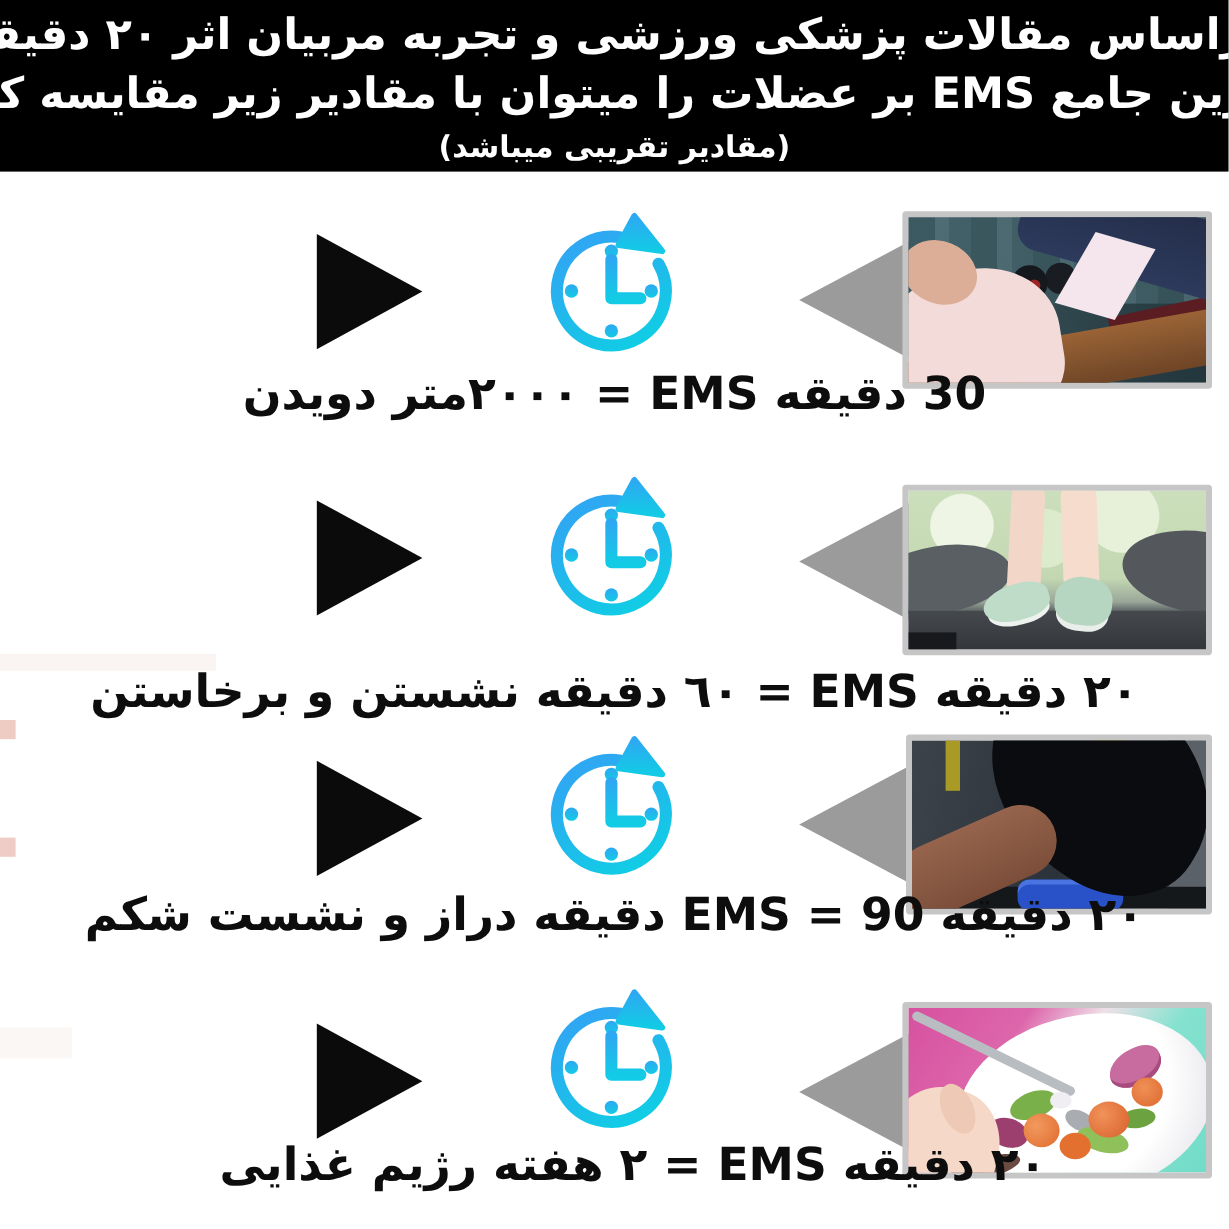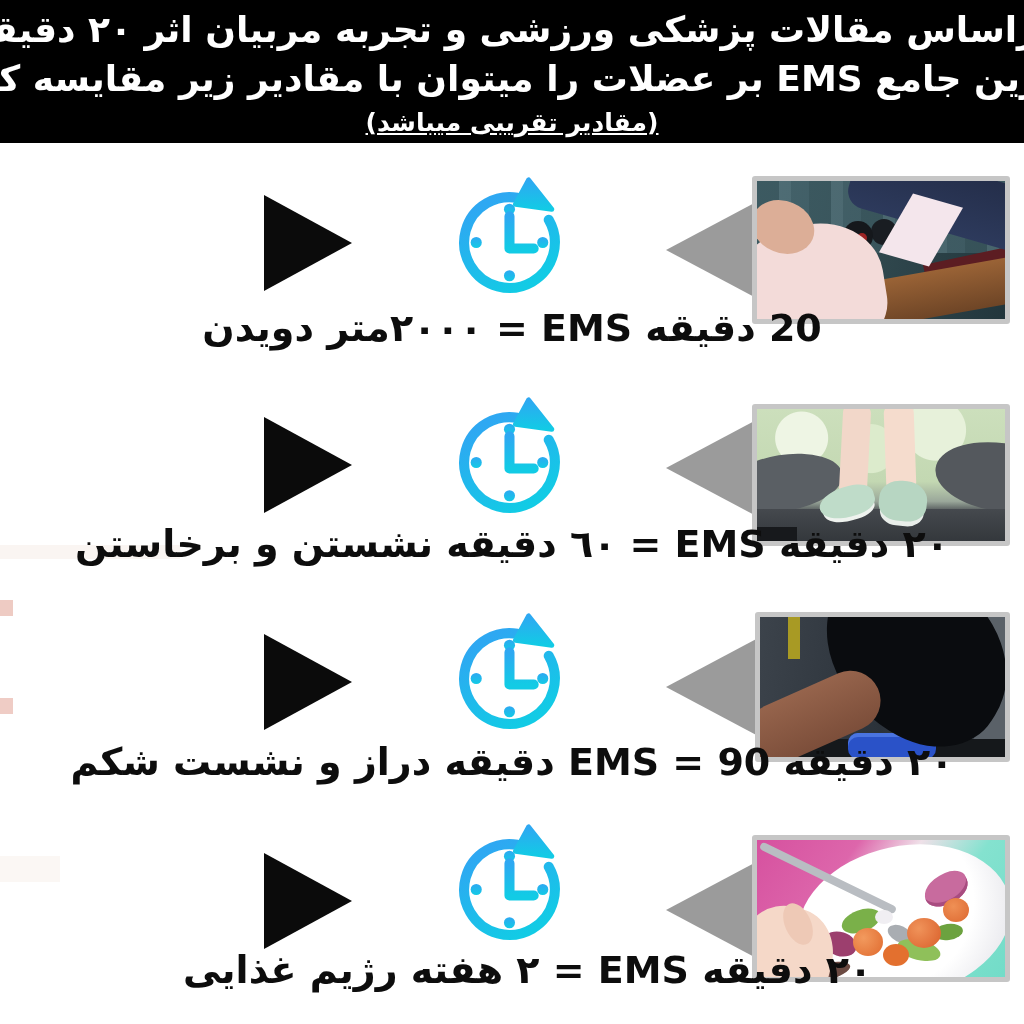--- a/index.html
+++ b/index.html
@@ -10,21 +10,21 @@
     background: #ffffff; overflow: hidden; margin: 0 auto;
   }
   
   .header {
     position: absolute; left: 0; top: 0; width: 1024px; height: 143px;
     background: #000000; color: #ffffff; direction: rtl;
     display: flex; flex-direction: column; align-items: center; justify-content: center;
     padding-top: 2px;
   }
   .header .h-line { font-size: 36px; font-weight: bold; line-height: 49px; white-space: nowrap; }
-  .header .h-note { font-size: 25px; font-weight: bold; line-height: 36px; margin-top: 2px; text-decoration: underline; }
+  .header .h-note { font-size: 25px; font-weight: bold; line-height: 36px; margin-top: 2px; }
   
   .black-tri {
     position: absolute; width: 0; height: 0; left: 264px;
     border-top: 48px solid transparent; border-bottom: 48px solid transparent;
     border-left: 88px solid #0b0b0b;
   }
   .gray-tri {
     position: absolute; width: 0; height: 0; left: 666px; z-index: 1;
     border-top: 50px solid transparent; border-bottom: 50px solid transparent;
     border-right: 94px solid #9b9b9b;
@@ -134,21 +134,21 @@
       <div class="ly slats"></div>
       <div class="ly db1"></div>
       <div class="ly dbred"></div>
       <div class="ly machine"></div>
       <div class="ly bench"></div>
       <div class="ly legs"></div>
       <div class="ly knee"></div>
       <div class="ly torso"></div>
       <div class="ly arm"></div>
     </div>
-    <div class="caption" style="top:306px;">20 دقیقه EMS = ٢٠٠٠متر دویدن</div>
+    <div class="caption" style="top:306px;">30 دقیقه EMS = ٢٠٠٠متر دویدن</div>
   </div>
 
   <div>
     <div class="black-tri" style="top:417px;"></div>
     <svg class="clock" style="top:396px;" viewBox="0 0 130 130">
       <defs>
           <linearGradient id="cg2" x1="0" y1="0" x2="0" y2="1">
         <stop offset="0" stop-color="#2ea8f2"></stop>
             <stop offset="1" stop-color="#12cbe5"></stop>
           </linearGradient>
@@ -165,21 +165,21 @@
     <div class="photo p2" style="top:404px;height:142px;">
       <div class="ly armL"></div>
       <div class="ly armR"></div>
       <div class="ly deck"></div>
       <div class="ly corner"></div>
       <div class="ly legL"></div>
       <div class="ly legR"></div>
       <div class="ly shoeL"></div>
       <div class="ly shoeR"></div>
     </div>
-    <div class="caption" style="top:522px;">٢٠ دقیقه EMS = ٦٠ دقیقه نشستن و برخاستن</div>
+    <div class="caption" style="top:554px;">٢٠ دقیقه EMS = ٦٠ دقیقه نشستن و برخاستن</div>
   </div>
 
   <div>
     <div class="black-tri" style="top:634px;"></div>
     <svg class="clock" style="top:612px;" viewBox="0 0 130 130">
       <defs>
           <linearGradient id="cg3" x1="0" y1="0" x2="0" y2="1">
         <stop offset="0" stop-color="#2ea8f2"></stop>
             <stop offset="1" stop-color="#12cbe5"></stop>
           </linearGradient>

